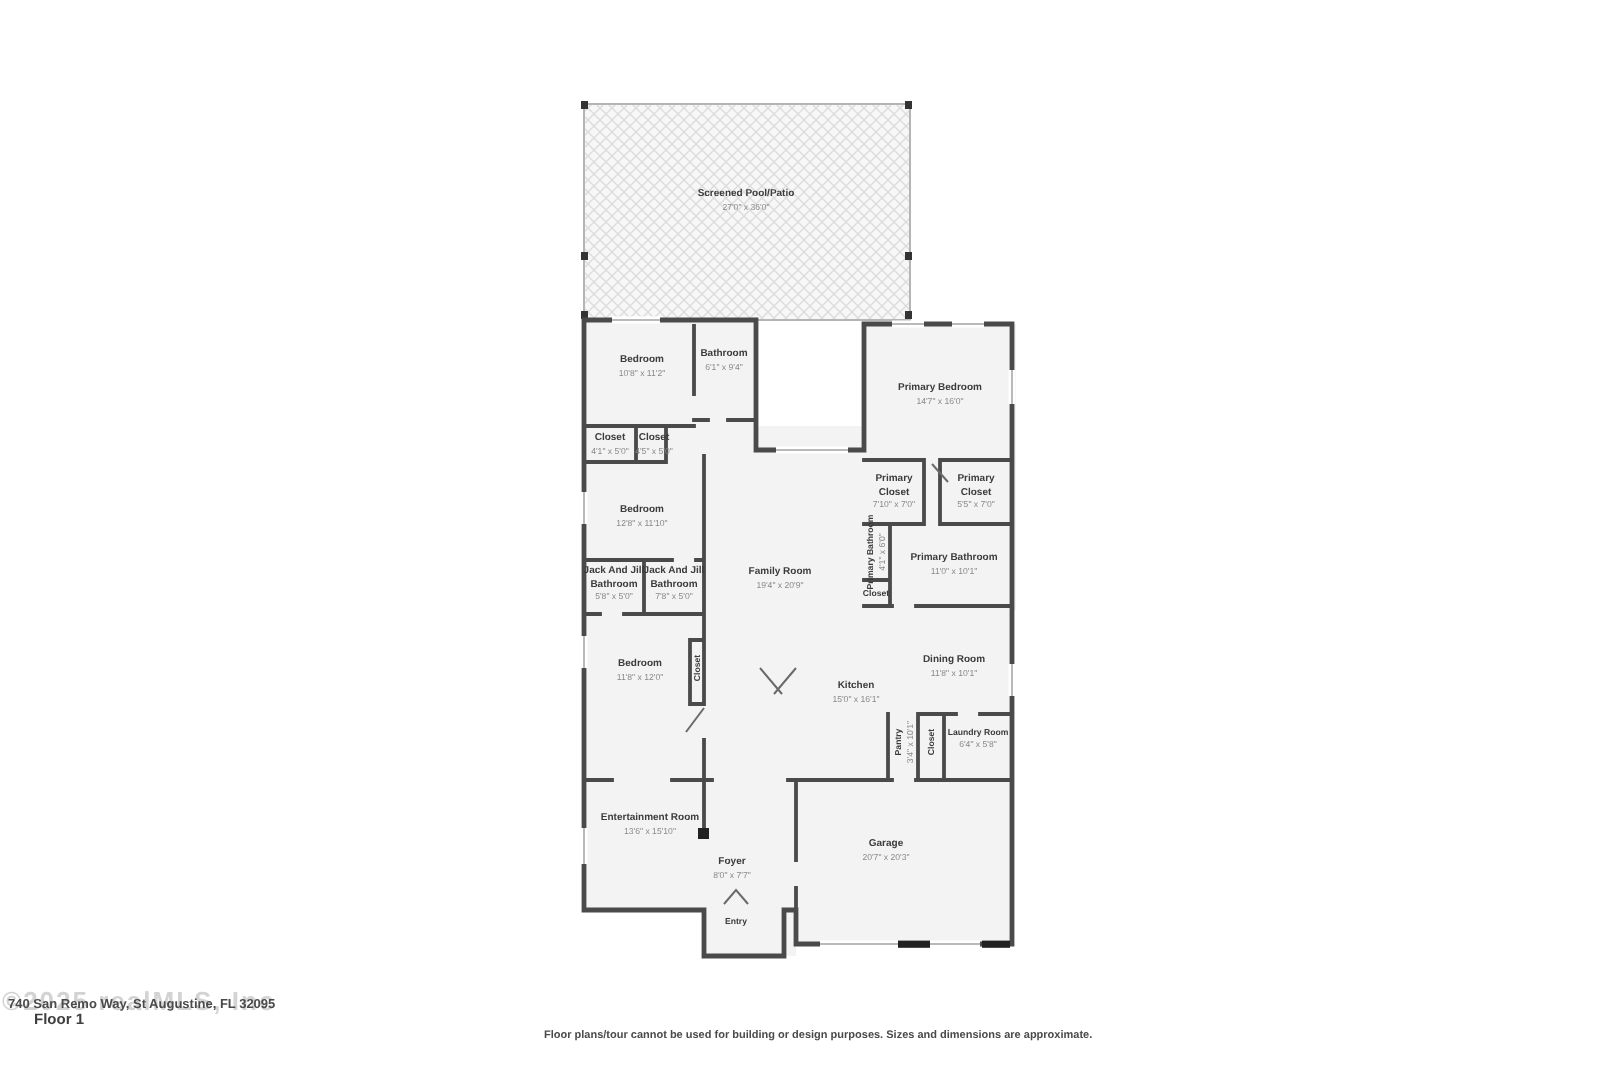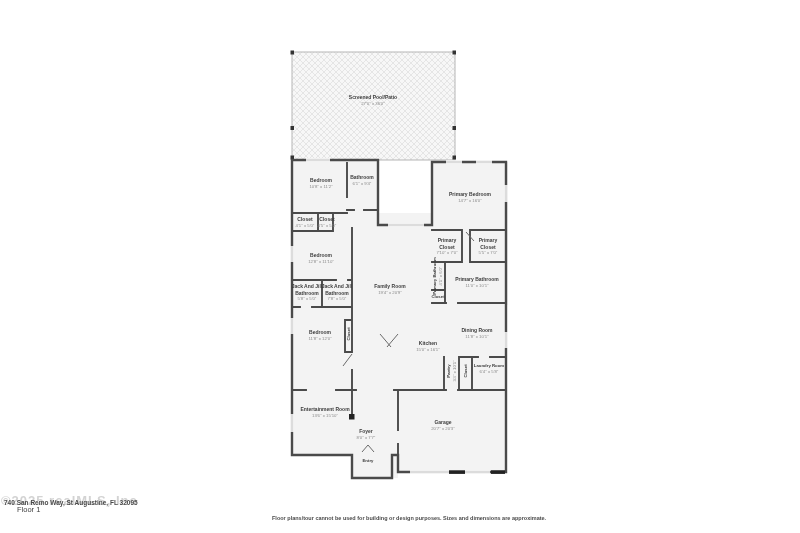--- a/index.html
+++ b/index.html
@@ -7,21 +7,21 @@
   #page{position:relative;width:688px;height:533px;background:#ffffff;overflow:hidden;}
   #plan-svg{position:absolute;left:0;top:0;}
   .lab{position:absolute;transform:translate(-50%,-50%);text-align:center;color:#3c3c3c;line-height:1.3;}
   .lab .nm{font-size:5px;font-weight:600;white-space:nowrap;}
   .lab .dm{font-size:4.3px;color:#8a8a8a;white-space:nowrap;}
   .lab.wrap .nm{white-space:normal;}
   .lab.vert{transform:translate(-50%,-50%) rotate(-90deg);}
   .lab.tiny .nm{font-size:4.3px;}
   .footer-watermark{position:absolute;left:1px;top:493px;font-size:13px;font-weight:bold;color:#d3d3d3;letter-spacing:1px;white-space:nowrap;}
   .footer-address{position:absolute;left:4px;top:499px;font-size:6.5px;font-weight:bold;color:#4a4a4a;white-space:nowrap;}
-  .footer-floor{position:absolute;left:17px;top:505px;font-size:7.5px;font-weight:normal;color:#3f3f3f;}
+  .footer-floor{position:absolute;left:17px;top:505px;font-size:7.5px;font-weight:bold;color:#3f3f3f;}
   .footer-disclaimer{position:absolute;left:272px;top:515px;font-size:5.5px;font-weight:bold;color:#4a4a4a;white-space:nowrap;}
 </style>
 </head>
 <body>
 
 <div id="page">
 
   <svg id="plan-svg" width="800" height="533" viewBox="0 0 800 533">
     <defs>
       <pattern id="hatch" width="6" height="6" patternUnits="userSpaceOnUse">

